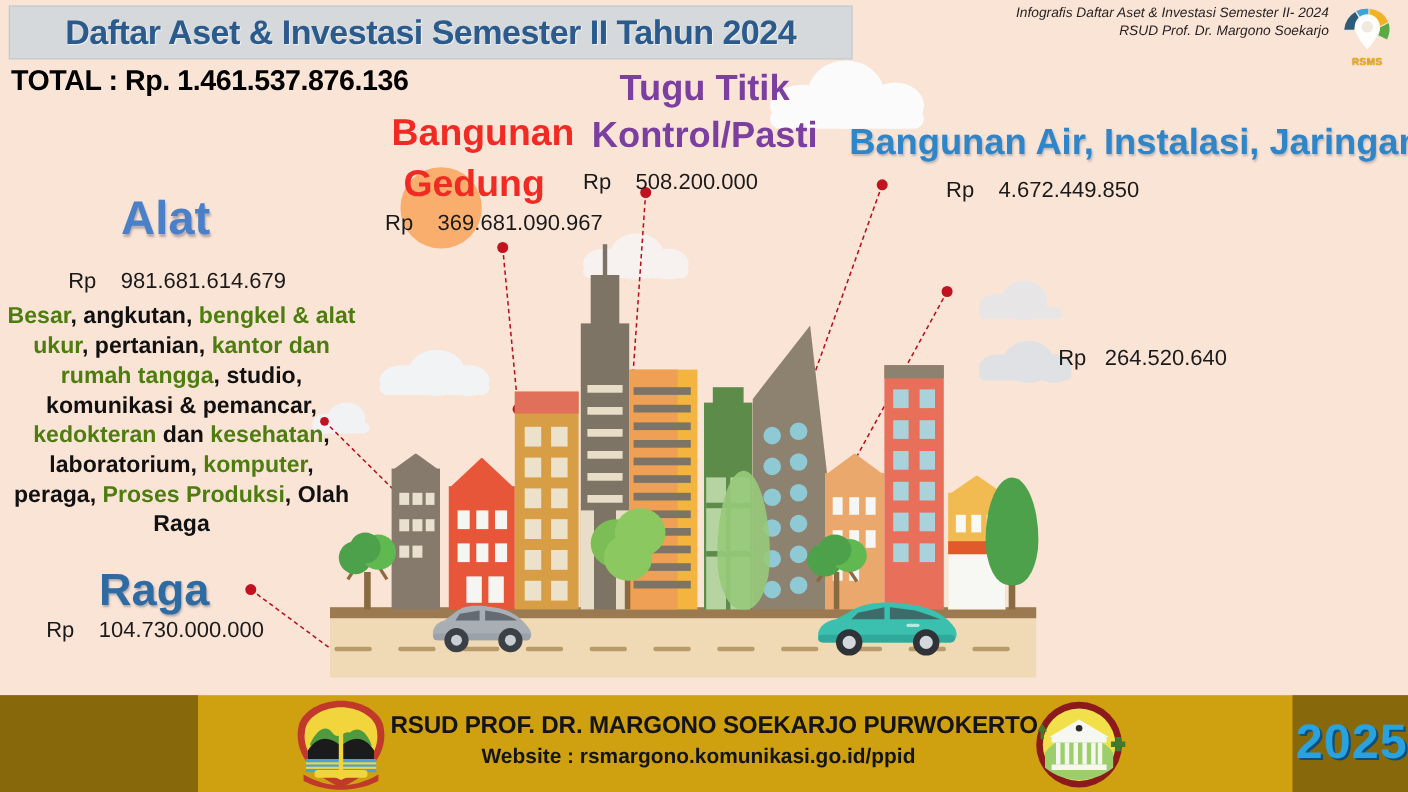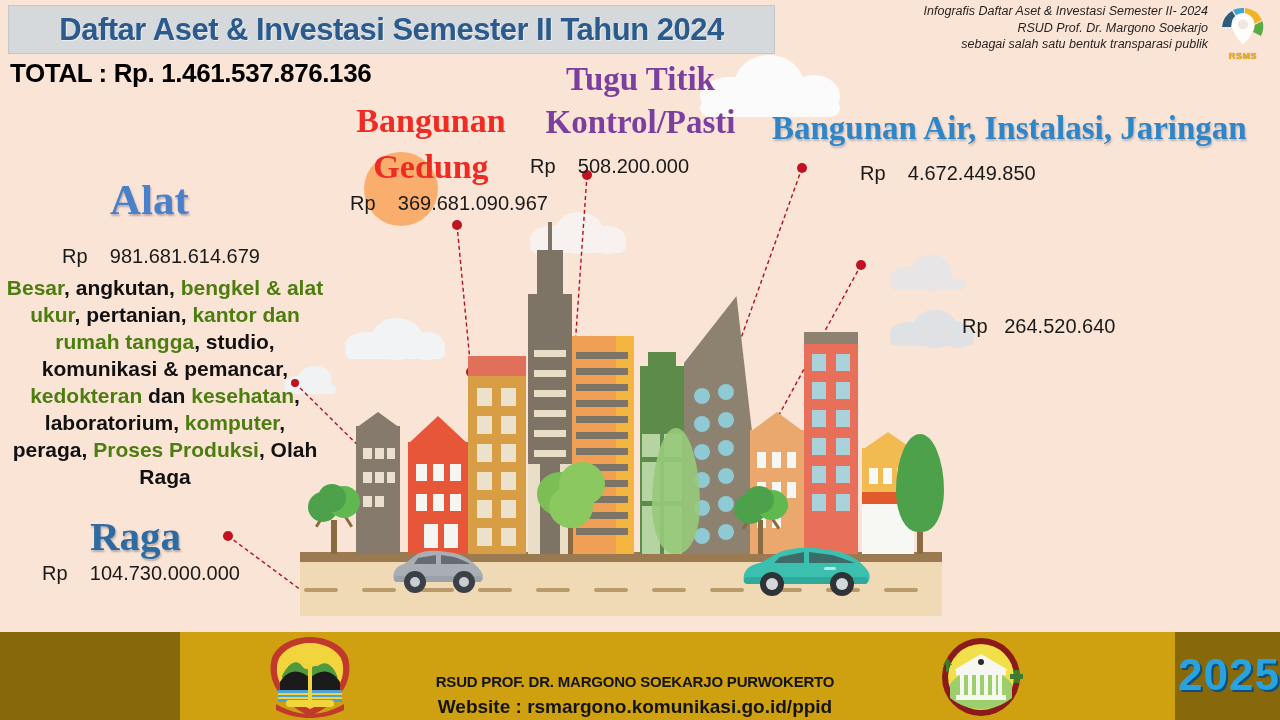--- a/index.html
+++ b/index.html
@@ -46,21 +46,21 @@
   .cloudgrp{position:absolute;}
   .cloudgrp i{position:absolute;display:block;border-radius:50%;}
 
   
   .sun{position:absolute;left:364px;top:152px;width:74px;height:74px;border-radius:50%;
        background:#f9a55a;opacity:.85;}
 
   
   .lbl-cat{
     position:absolute;
-    font-family:Liberation Serif, serif;
+    font-family:Liberation Sans, sans-serif;
     font-weight:bold;white-space:nowrap;line-height:1.0;
   }
   .lbl-amt{
     position:absolute;color:#1a1a1a;font-size:20px;white-space:nowrap;
     font-family:"Liberation Sans",sans-serif;
   }
 
   .cat-alat{left:110px;top:178px;font-size:43px;color:#4a7fc9;
             text-shadow:1px 2px 2px rgba(60,60,90,.35);}
   .amt-alat{left:62px;top:245px;}
@@ -107,21 +107,21 @@
   
   .footer{position:absolute;left:0;bottom:0;width:1280px;height:88px;background:#cfa010;}
   .foot-l{position:absolute;left:0;top:0;width:180px;height:88px;background:#87690b;}
   .foot-r{position:absolute;right:0;top:0;width:105px;height:88px;background:#87690b;}
   .jateng{position:absolute;left:20px;top:16px;width:150px;height:58px;}
   .jateng .j1{font-family:"Liberation Serif",serif;font-style:italic;font-weight:bold;
     font-size:34px;color:#c03a5c;letter-spacing:-1px;text-align:center;}
   .jateng .j2{font-family:"Liberation Serif",serif;font-style:italic;
     font-size:14px;color:#c03a5c;text-align:center;margin-top:-6px;}
   .foot-txt{position:absolute;left:355px;top:14px;width:560px;text-align:center;color:#141414;}
-  .foot-txt .l1{font-size:15px;font-weight:bold;letter-spacing:-.2px;white-space:nowrap;margin-top:27px;}
+  .foot-txt .l1{font-size:22px;font-weight:bold;letter-spacing:-.2px;white-space:nowrap;}
   .foot-txt .l2{font-size:19px;font-weight:bold;margin-top:6px;white-space:nowrap;}
   .year{position:absolute;right:6px;top:18px;width:96px;text-align:center;
     font-family:"Liberation Sans Narrow","Liberation Sans",sans-serif;
     font-size:44px;font-weight:bold;color:#29a3e0;letter-spacing:1px;
     text-shadow:2px 2px 0 #0c4f7a;}
   .emblem{position:absolute;}
 </style>
 </head>
 <body>
 
@@ -166,21 +166,20 @@
 
   <div class="titlebar">
     <div class="t">Daftar Aset &amp; Investasi Semester II Tahun 2024</div>
   </div>
 
   <div class="total">TOTAL : Rp. 1.461.537.876.136</div>
 
   <div class="hdr-right">
     <div>Infografis Daftar Aset &amp; Investasi Semester II- 2024</div>
     <div>RSUD Prof. Dr.  Margono Soekarjo</div>
-    <div>sebagai salah satu bentuk transparasi publik</div>
   </div>
 
   <div class="rsms">
     <svg width="58" height="52" viewBox="0 0 58 52">
       <g transform="translate(29,27)">
         <path d="M -21,-2 A 21 21 0 0 1 -11,-18 L -6,-10 A 12 12 0 0 0 -12,-2 Z" fill="#2c5c7a"></path>
         <path d="M -10,-19 A 21 21 0 0 1 1,-21 L 1,-12 A 12 12 0 0 0 -5,-11 Z" fill="#3ba3d8"></path>
         <path d="M 2,-21 A 21 21 0 0 1 19,-9 L 11,-5 A 12 12 0 0 0 2,-12 Z" fill="#f0b323"></path>
         <path d="M 19.5,-8 A 21 21 0 0 1 18,7 L 10,3 A 12 12 0 0 0 11.5,-4 Z" fill="#5aab45"></path>
       </g>

